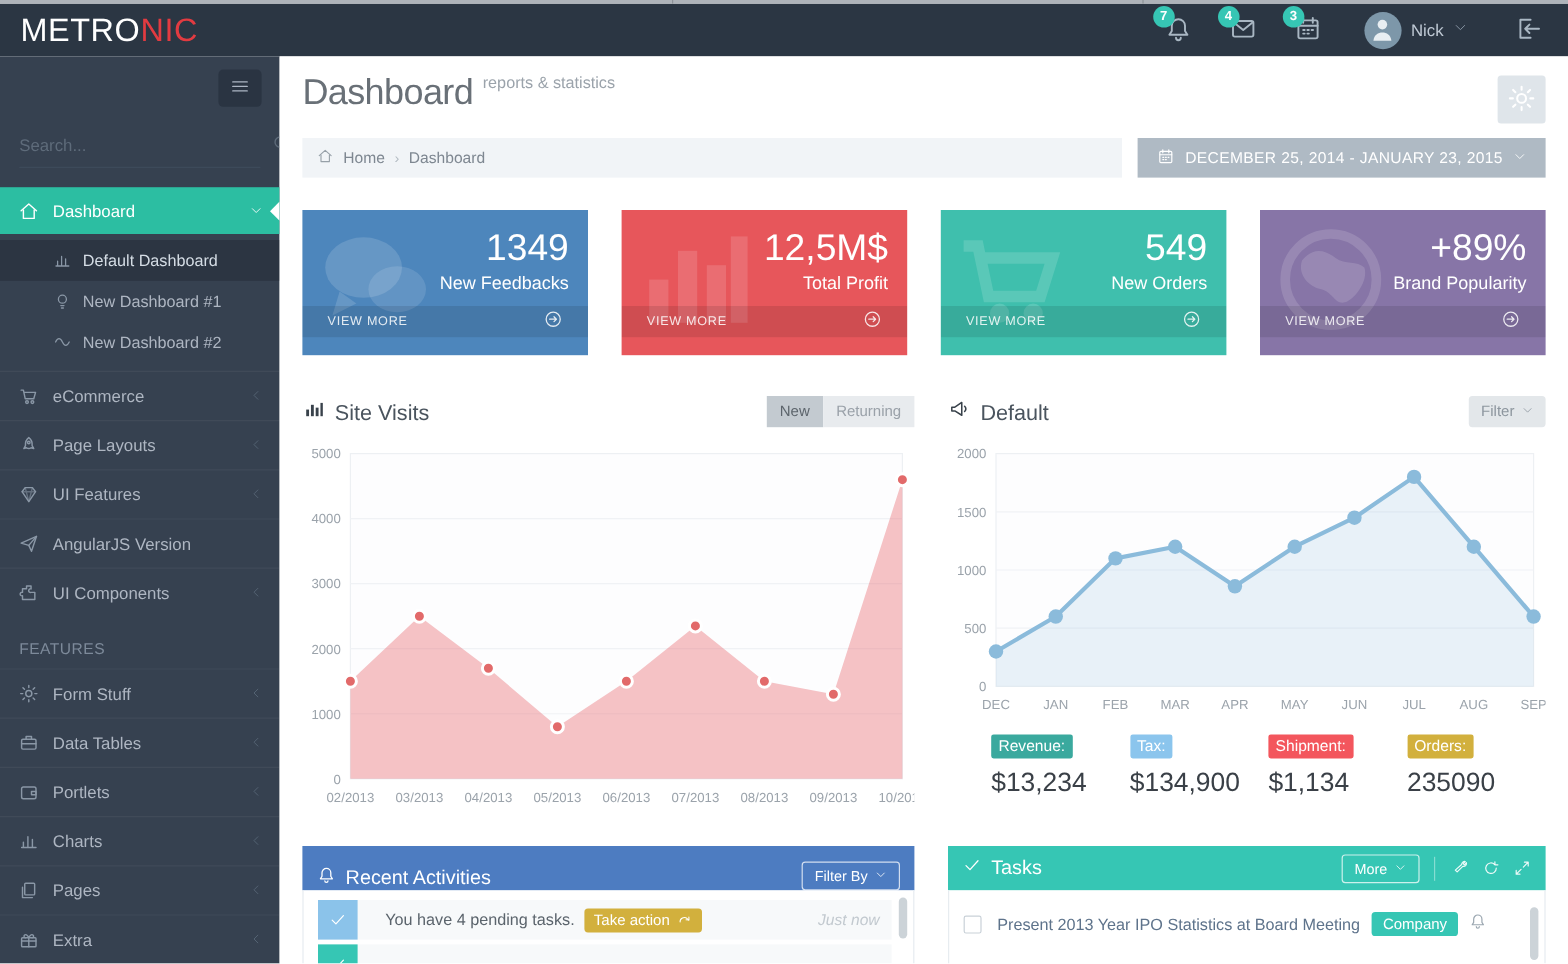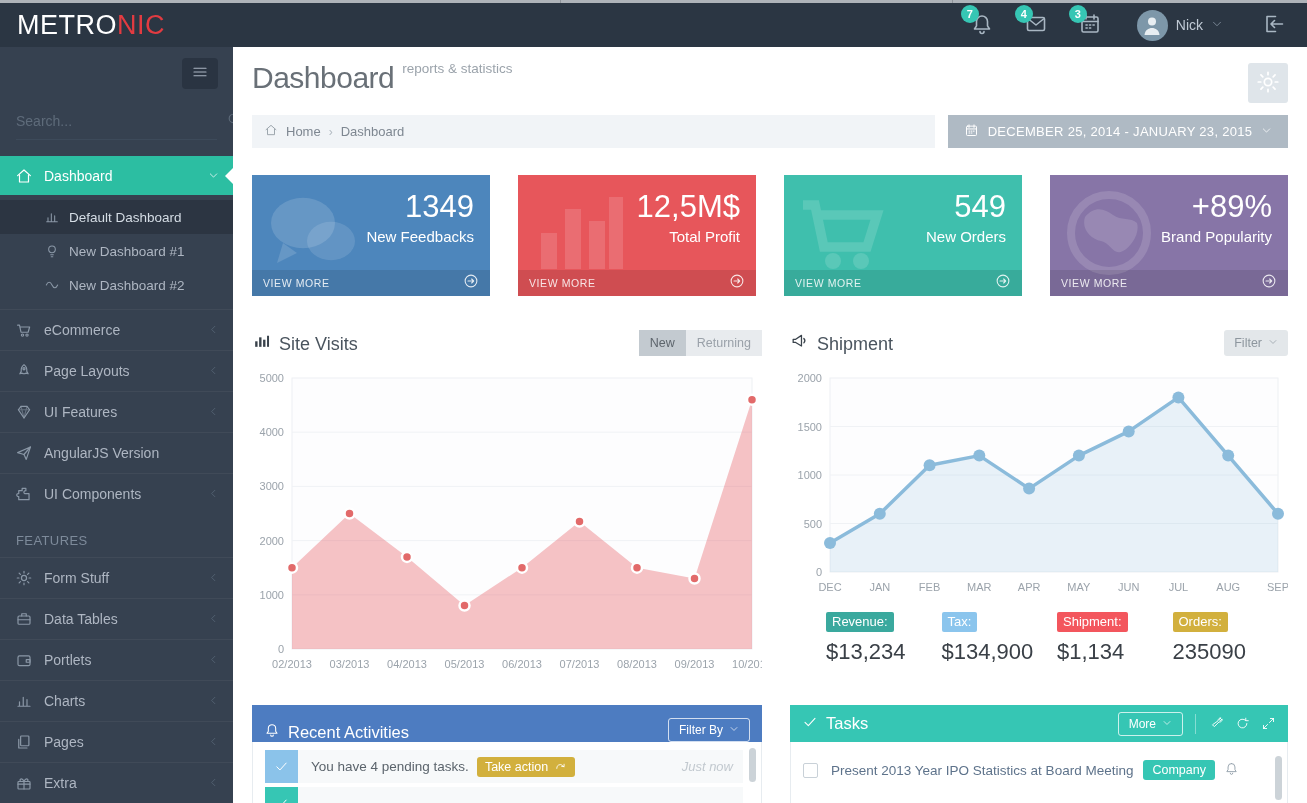--- a/index.html
+++ b/index.html
@@ -81,22 +81,22 @@
   .dr-chev svg { width:11px; height:11px; }
 
   
   .stats-row { display:grid; grid-template-columns:repeat(4,1fr); gap:28px; margin-top:27px; }
   .stat-card { position:relative; height:121px; overflow:hidden; cursor:default; }
   .stat-bgicon { position:absolute; left:4px; top:10px; width:110px; height:96px; color:rgba(255,255,255,.14); }
   .stat-bgicon svg { width:110px; height:96px; }
   .stat-nums { position:absolute; top:14px; right:16px; text-align:right; color:#fff; }
   .stat-value { font-size:31px; font-weight:300; line-height:36px; }
   .stat-label { font-size:15px; font-weight:300; margin-top:3px; }
-  .stat-footer { position:absolute; left:0; right:0; bottom:0; height:26px; background:rgba(0,0,0,.1);
-    display:flex; align-items:center; padding:0 11px; cursor:pointer; }
+  .stat-footer { position:absolute; left:0; right:0; bottom:15px; height:26px; background:rgba(0,0,0,.1);
+    display:flex; align-items:center; padding:0 21px; cursor:pointer; }
   .stat-footer .vm { color:rgba(255,255,255,.85); font-size:10.5px; letter-spacing:.6px; }
   .stat-footer .vm-arrow { margin-left:auto; color:rgba(255,255,255,.85); }
   .stat-footer .vm-arrow svg { width:16px; height:16px; }
 
   
   .charts-row { display:grid; grid-template-columns:510px 498px; gap:28px; margin-top:30px; }
   .bottom-row { display:grid; grid-template-columns:510px 498px; gap:28px; margin-top:30px; }
   .portlet-head { display:flex; align-items:center; height:34px; margin-bottom:10px; }
   .portlet-title { display:flex; align-items:flex-end; gap:8px; font-size:18px; color:#4a545e; font-weight:400; }
   .portlet-title .pt-icon { color:#39424b; } .portlet-title .pt-icon svg { width:19px; height:19px; }
@@ -124,21 +124,21 @@
     padding:4px 10px; border-radius:3px; cursor:pointer; display:flex; align-items:center; gap:6px; }
   .ghost-btn svg { width:10px; height:10px; }
   .tool-icon { background:none; border:none; color:rgba(255,255,255,.9); cursor:pointer; width:16px; height:16px; }
   .tool-icon svg { width:15px; height:15px; }
   .tools-sep { width:1px; height:20px; background:rgba(255,255,255,.4); margin:0 2px; }
   .panel-body { position:relative; border:1px solid #e7ecf0; border-top:none; background:#fff; flex:1; padding:8px 18px 0 12px; }
 
   .act-row { display:flex; align-items:center; height:33px; background:#f7f9fa; margin-bottom:4px; padding-right:10px; }
   .act-ico { width:33px; height:33px; flex:none; display:flex; align-items:center; justify-content:center; color:#fff; }
   .act-ico svg { width:15px; height:15px; }
-  .act-text { font-size:13.5px; color:#5b646c; margin-left:13px; }
+  .act-text { font-size:13.5px; color:#5b646c; margin-left:23px; }
   .act-action { margin-left:8px; color:#fff; font-size:12.5px; padding:3px 8px; border-radius:3px; cursor:pointer;
     display:inline-flex; align-items:center; gap:6px; }
   .act-action svg { width:13px; height:13px; }
   .act-time { margin-left:auto; font-size:13px; font-style:italic; color:#c2c9cf; }
   .vscroll { position:absolute; right:5px; width:7px; border-radius:4px; background:#ccd3d8; }
 
   .task-row { display:flex; align-items:center; margin-top:10px; }
   .task-check { width:15px; height:15px; border:1px solid #c9d1d8; border-radius:2px; background:#fff; cursor:pointer; flex:none; }
   .task-text { font-size:13.5px; color:#5e738b; margin-left:13px; }
   .task-badge { margin-left:10px; color:#fff; font-size:12.5px; padding:3px 9px; border-radius:3px; }
@@ -524,21 +524,21 @@
         </div>
       </section>
 
       <section>
         <div class="portlet-head">
           <div class="portlet-title">
             <span class="pt-icon"><span><svg viewBox="0 0 24 24" aria-hidden="true">
                     <path d="M4 10.5v4h3.2L14.5 19V5.5L7.2 10.5z" fill="none" stroke="currentColor" stroke-width="1.6" stroke-linecap="round" stroke-linejoin="round"></path>
                     <path d="M17.5 9.5a4 4 0 0 1 0 5.5" fill="none" stroke="currentColor" stroke-width="1.6" stroke-linecap="round" stroke-linejoin="round"></path>
                   </svg></span></span>
-            <span>Shipment</span>
+            <span>Default</span>
           </div>
           <div class="head-tools">
             <button class="filter-btn">
               <span>Filter</span>
               <span><svg viewBox="0 0 24 24" aria-hidden="true">
                     <path d="M5 8.5l7 7 7-7" fill="none" stroke="currentColor" stroke-width="1.6" stroke-linecap="round" stroke-linejoin="round"></path>
                   </svg></span>
             </button>
           </div>
         </div>

